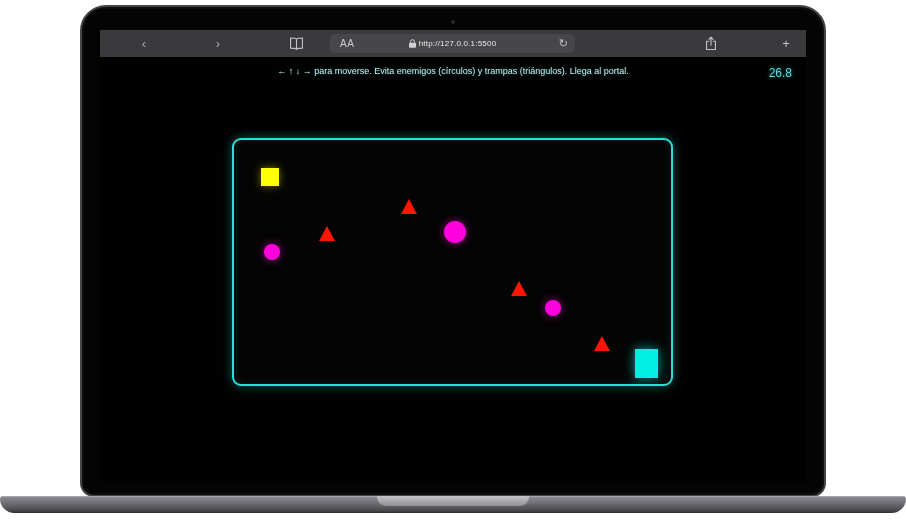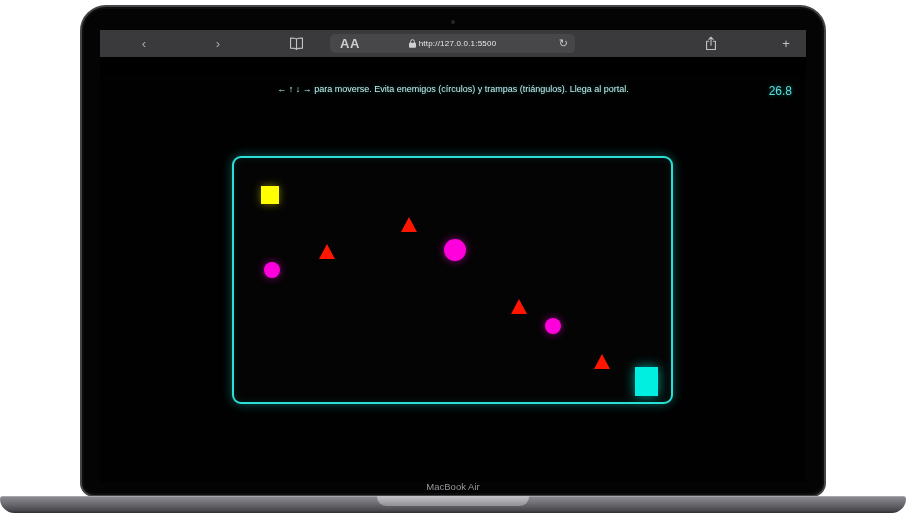--- a/index.html
+++ b/index.html
@@ -25,28 +25,28 @@
   .chev { font-size:13px; line-height:27px; }
   .tb-back    { left:36px;  width:16px; }
   .tb-forward { left:110px; width:16px; }
   .tb-book    { left:187px; width:18px; }
   .tb-share   { left:603px; width:16px; }
   .tb-plus    { left:678px; width:16px; font-size:13px; color:#c3c3c7; }
   .pill {
     position:absolute; left:230px; top:4px; width:245px; height:19px;
     background:#47474a; border-radius:5px; display:flex; align-items:center;
   }
-  .pill .aa { position:absolute; left:10px; font-size:13px; font-weight:bold;
+  .pill .aa { position:absolute; left:10px; font-size:10px; font-weight:normal;
     color:#cfcfd3; letter-spacing:.5px; }
   .pill .url-wrap { margin:0 auto; display:flex; align-items:center; gap:3px; }
   .pill .url { font-size:8px; color:#e8e8ea; letter-spacing:.2px; }
   .pill .refresh { position:absolute; right:7px; font-size:11px; color:#c8c8cc; }
 
   
-  .content { position:relative; width:706px; height:425px; background:#010101;margin-top:18px; }
+  .content { position:relative; width:706px; height:425px; background:#010101; }
   .hud { position:absolute; top:9px; left:0; right:0; height:14px; }
   .instructions { text-align:center; font-size:9px; color:#c9eef0;
     text-shadow:0 0 4px rgba(0,255,230,.35); }
   .timer { position:absolute; right:14px; top:0; font-size:12px; color:#5fdde4;
     text-shadow:0 0 4px rgba(0,255,230,.5); }
 
   .arena {
     position:absolute; left:132px; top:81px; width:441px; height:248px;
     box-sizing:border-box; border:2px solid #2adfd5; border-radius:9px;
     box-shadow: 0 0 11px rgba(42,223,213,.40), inset 0 0 9px rgba(42,223,213,.12);
@@ -130,20 +130,19 @@
             <div class="entity enemy-circle" style="left: 210px; top: 81px; height: 22px; width: 22px; background: rgb(255, 0, 221);"></div>
             <div class="entity trap-triangle" style="left: 277px; top: 141px; width: 16px; height: 15px; background: rgb(255, 21, 0);"></div>
             <div class="entity enemy-circle" style="left: 311px; top: 160px; height: 16px; width: 16px; background: rgb(255, 0, 221);"></div>
             <div class="entity trap-triangle" style="left: 360px; top: 196px; width: 16px; height: 15px; background: rgb(255, 21, 0);"></div>
             <div class="entity portal-square" style="left: 401px; top: 209px; width: 23px; height: 29px; background: rgb(0, 239, 224);"></div>
           </div>
       </div>
 
     </div>
 
-    <div class="bezel-label">MacBook Air</div>
   </div>
 
   <div class="base">
     <div class="notch"></div>
   </div>
 
 </div>
 
 </body></html>

